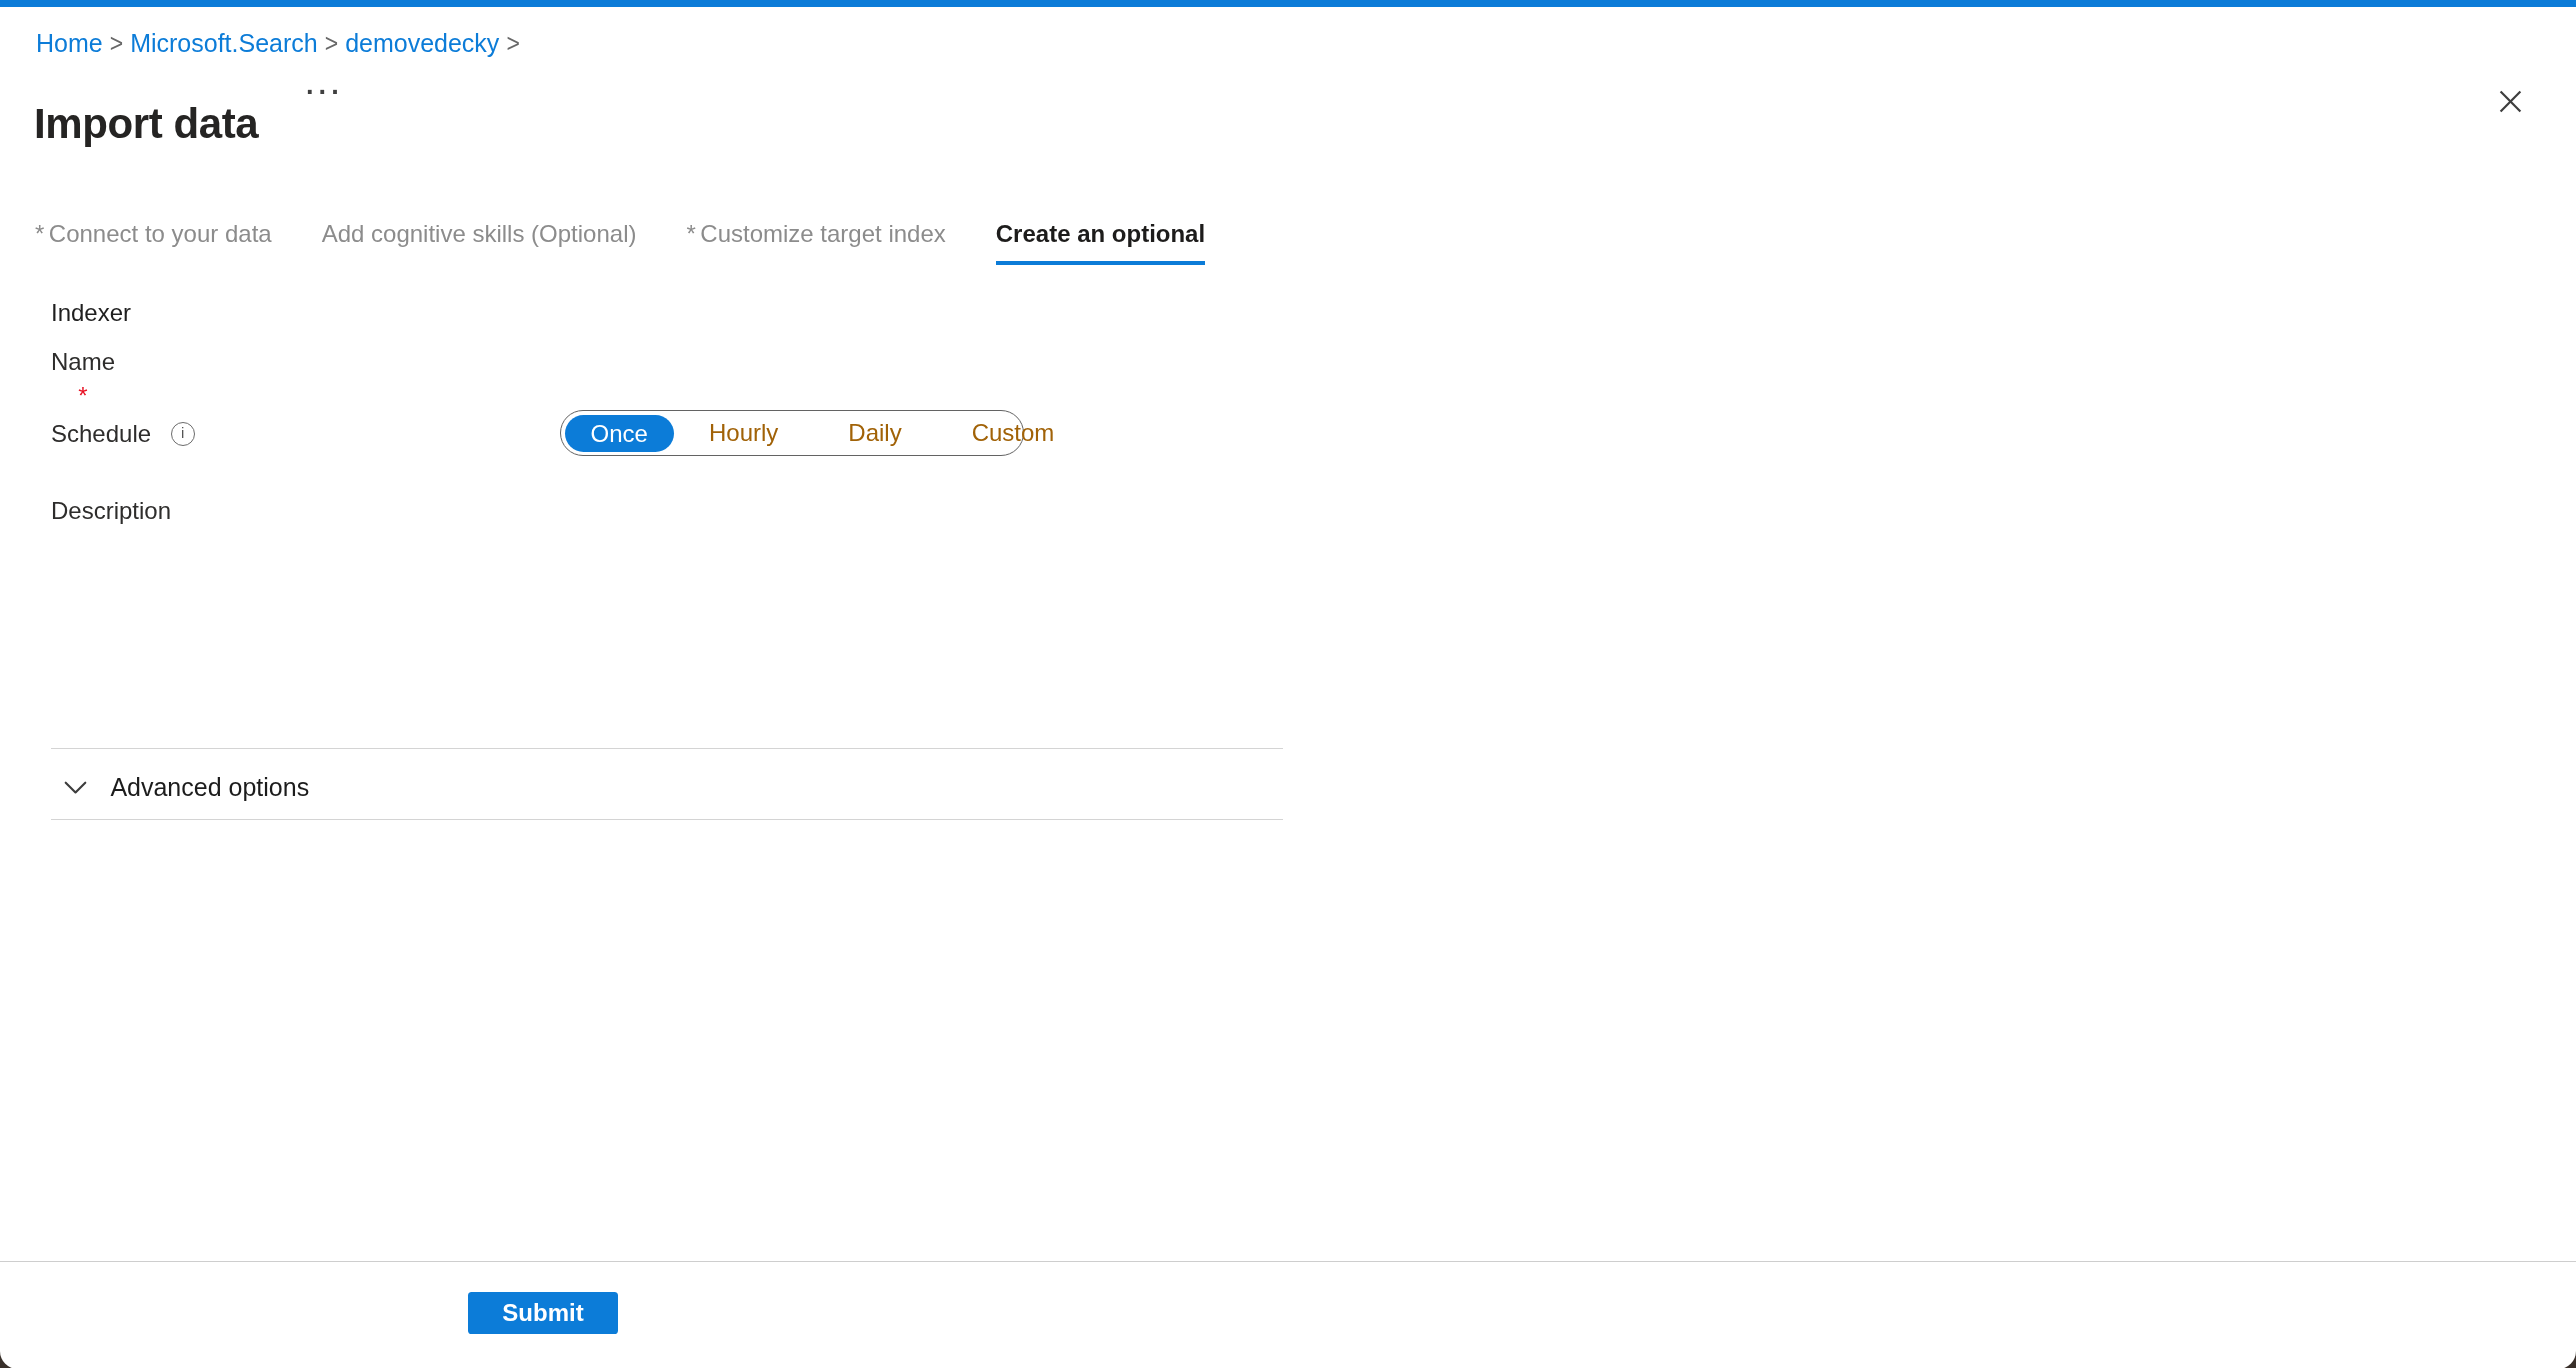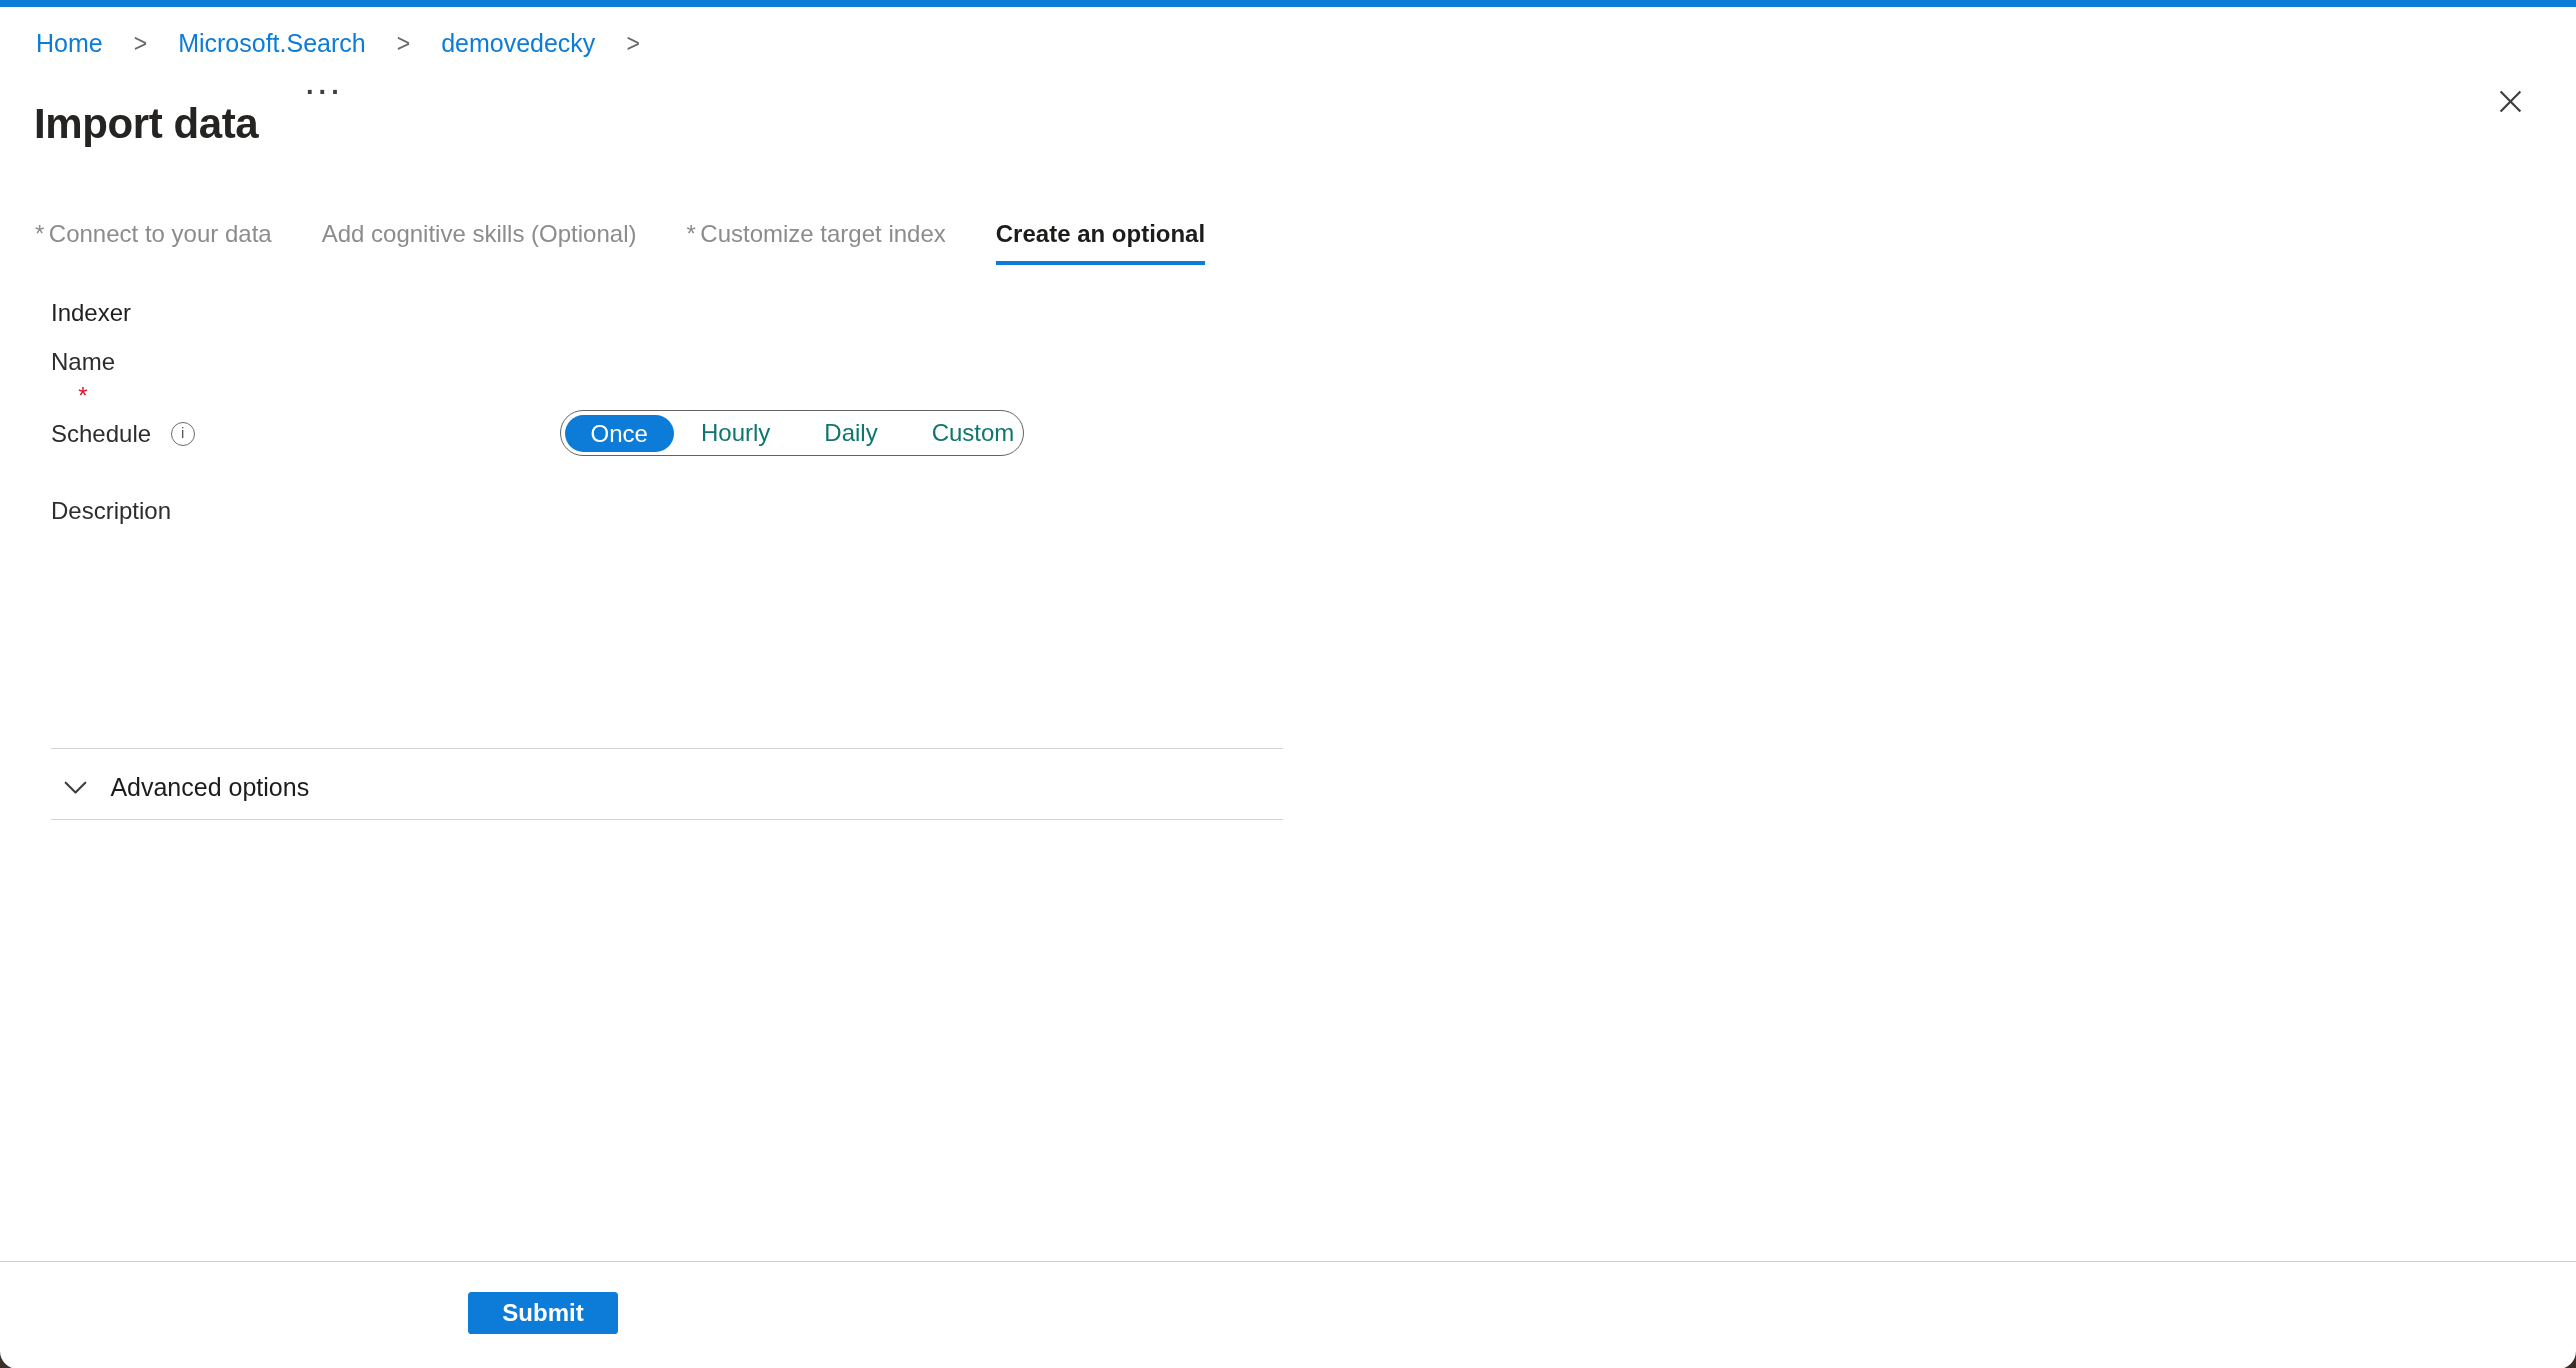--- a/index.html
+++ b/index.html
@@ -28,21 +28,21 @@
     border-radius:0 0 18px 18px;
     overflow:hidden;
   }
   .topbar{
     position:absolute;top:0;left:0;width:100%;height:7.2px;
     background:var(--accent,#0c7cd8);
   }
   
   .breadcrumb{
     position:absolute;left:36px;top:27px;height:32px;
-    display:flex;align-items:center;gap:31px;
+    display:flex;align-items:center;gap:7px;
     font-size:25px;
   }
   .crumb{color:var(--accent,#0c7cd8);cursor:pointer;}
   .crumb-sep{color:#686868;font-size:23px;transform:scaleY(1.15);}
   
   .page-title{
     position:absolute;left:34px;top:72px;
     font-size:42px;font-weight:700;color:var(--ink);
     letter-spacing:-0.4px;
   }
@@ -99,22 +99,22 @@
     padding:0 57px 0 14.3px;outline:none;
     font-family:inherit;background:#fff;
   }
   .valid-check{position:absolute;right:12.5px;top:8px;}
   .segmented{
     position:absolute;left:560px;top:410px;width:464px;height:46px;
     border:1.8px solid #636363;border-radius:24px;
     display:flex;align-items:center;background:#fff;
   }
   .seg-option{
-    font-size:24px;color:#0f766e;cursor:pointer;
-    padding:0 27px;white-space:nowrap;
+    font-size:24px;color:#a16207;cursor:pointer;
+    padding:0 35px;white-space:nowrap;
   }
   .seg-option.selected{
     background:var(--accent,#0c7cd8);color:#ffffff;
     height:37px;line-height:37px;border-radius:19.7px;
     margin-left:3.6px;padding:0 26px;font-weight:400;
   }
   .description-input{
     position:absolute;left:560px;top:487px;width:651px;height:236px;
     border:1.8px solid var(--border-gray);border-radius:2.7px;
     font-size:24px;color:#333;padding:10.7px 14.3px;

